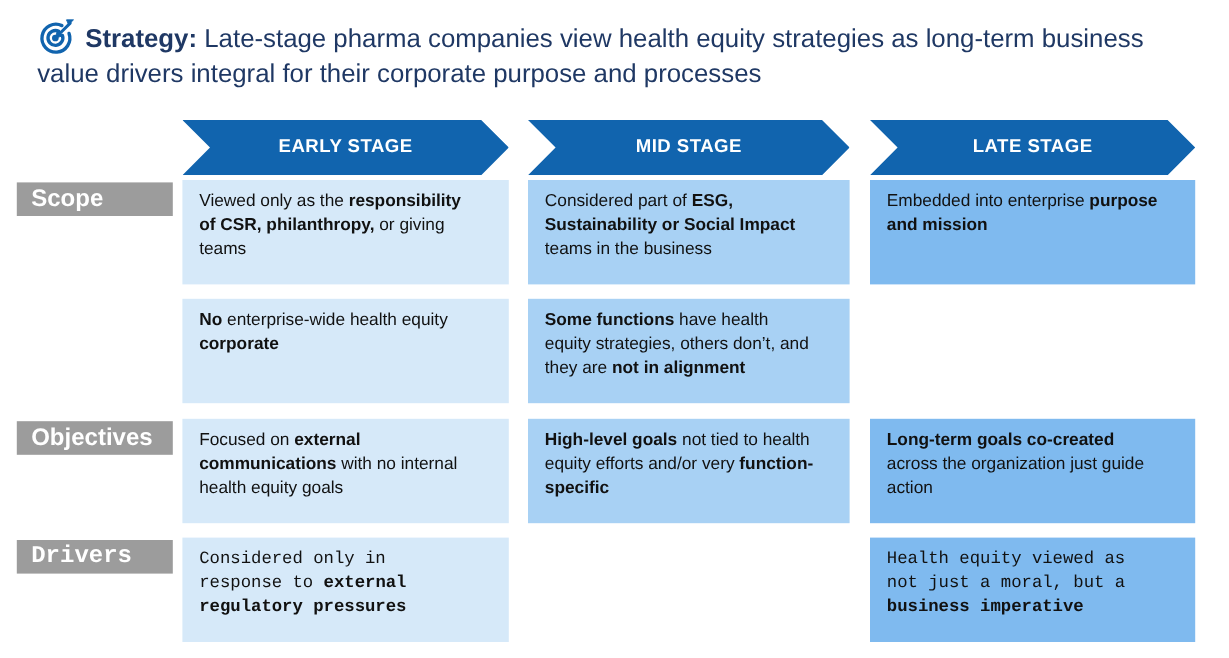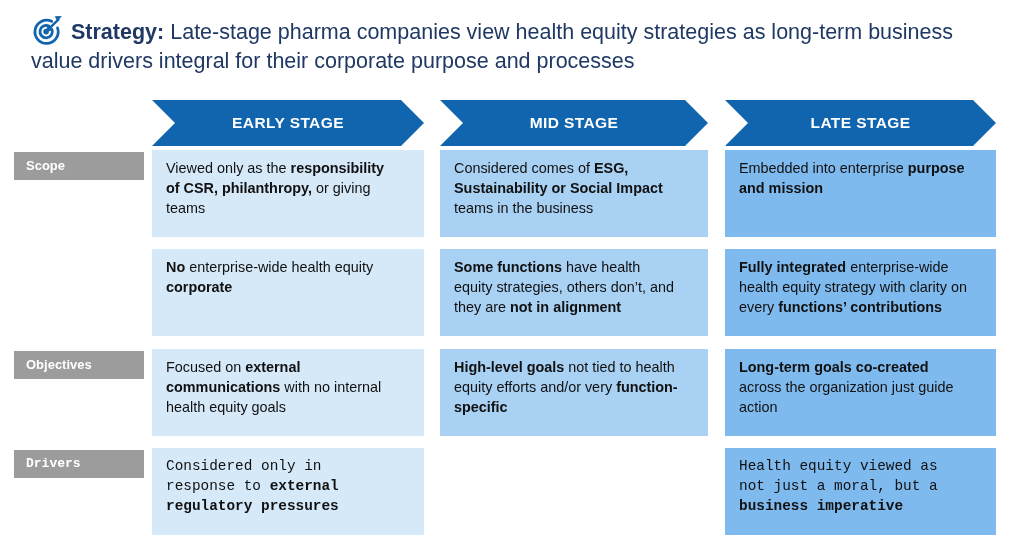--- a/index.html
+++ b/index.html
@@ -37,21 +37,21 @@
     color:#ffffff;font-weight:bold;font-size:15.5px;letter-spacing:.4px;
   }
 
   
   .matrix-row{position:absolute;left:0;width:100%;height:87px;}
   .row-1{top:150px;} .row-2{top:249px;} .row-3{top:349px;} .row-4{top:448px;font-family:Liberation Mono, monospace;}
 
   .row-label{
     top:2px;height:28px;line-height:28px;
     background:var(--label-gray,#9C9C9C);
-    color:#ffffff;font-weight:bold;font-size:13px;
+    color:#ffffff;font-weight:bold;font-size:20px;
     padding-left:12px;box-sizing:border-box;
   }
   .cell{
     top:0;height:87px;box-sizing:border-box;
     padding:8px 26px 0 14px;
     font-size:14.4px;line-height:20px;color:var(--cell-text,#111111);
   }
   .cell b{font-weight:bold;}
   .cell-early{background:var(--early-cell,#D6E9F9);}
   .cell-mid{background:var(--mid-cell,#A8D1F4);}
@@ -87,28 +87,27 @@
       <span>MID STAGE</span>
     </div>
     <div class="arrow col-3">
       <span>LATE STAGE</span>
     </div>
   </div>
 
   <div class="matrix-row row-1">
     <div class="row-label col-label">Scope</div>
     <div class="cell cell-early col-1"><span>Viewed only as the </span><b>responsibility of CSR, philanthropy,</b><span> or giving teams</span></div>
-    <div class="cell cell-mid col-2"><span>Considered comes of </span><b>ESG, Sustainability or Social Impact</b><span> teams in the business</span></div>
+    <div class="cell cell-mid col-2"><span>Considered part of </span><b>ESG, Sustainability or Social Impact</b><span> teams in the business</span></div>
     <div class="cell cell-late col-3"><span>Embedded into enterprise </span><b>purpose and mission</b></div>
   </div>
 
   <div class="matrix-row row-2">
     <div class="cell cell-early col-1"><b>No</b><span> enterprise-wide health equity </span><b>corporate</b></div>
     <div class="cell cell-mid col-2"><b>Some functions</b><span> have health equity strategies, others don’t, and they are </span><b>not in alignment</b></div>
-    <div class="cell cell-late col-3"><b>Fully integrated</b><span> enterprise-wide health equity strategy with clarity on every </span><b>functions’ contributions</b></div>
   </div>
 
   <div class="matrix-row row-3">
     <div class="row-label col-label">Objectives</div>
     <div class="cell cell-early col-1"><span>Focused on </span><b>external communications</b><span> with no internal health equity goals</span></div>
     <div class="cell cell-mid col-2"><b>High-level goals</b><span> not tied to health equity efforts and/or very </span><b>function-specific</b></div>
     <div class="cell cell-late col-3"><b>Long-term goals co-created</b><span> across the organization just guide action</span></div>
   </div>
 
   <div class="matrix-row row-4">

